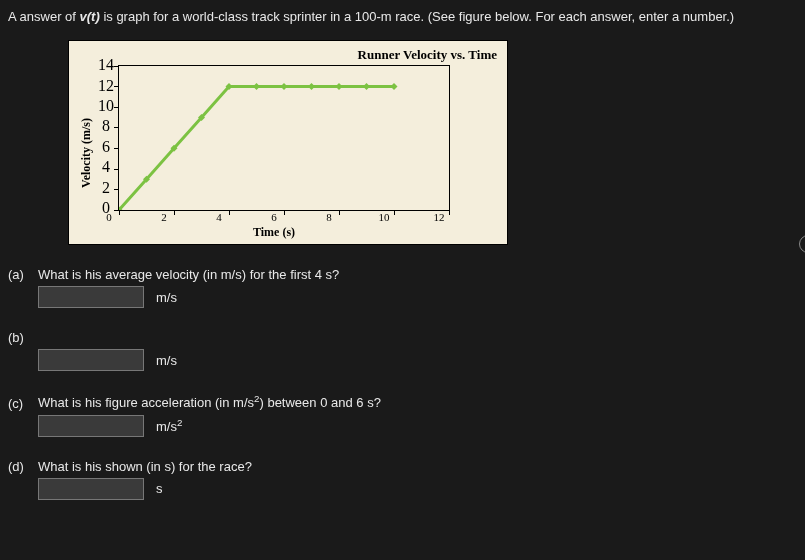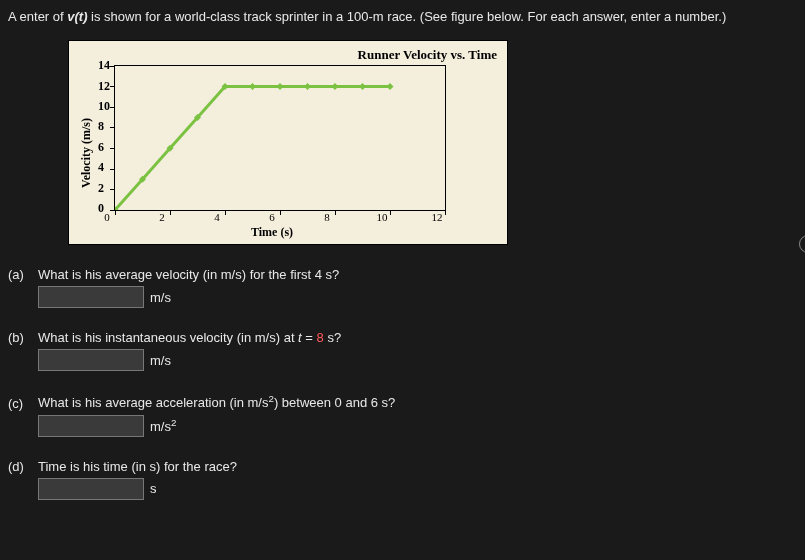--- a/index.html
+++ b/index.html
@@ -34,24 +34,23 @@
     font-size: 12px;
     margin-right: 4px;
   }
   .plot-col { display: flex; flex-direction: column; align-items: center; }
   .axes-row { display: flex; align-items: flex-start; }
   .yticks {
     display: flex;
     flex-direction: column;
     justify-content: space-between;
     height: 144px; 
-    font-size: 12px;
-    text-align: left;
+    font-size: 16px;
+    text-align: center;
     margin-right: 4px;
-    font-weight: bold;
   }
   .plot-box {
     position: relative;
     width: 330px;
     height: 144px;
     border: 1.5px solid #000;
     background: #f4eedc;
   }
   .plot-box .tick-v { position: absolute; bottom: -5px; width: 1px; height: 5px; background: #000; }
   .plot-box .tick-h { position: absolute; left: -5px; height: 1px; width: 5px; background: #000; }
@@ -76,29 +75,29 @@
   .question { margin: 22px 0 0 0; }
   .q-row { display: flex; align-items: baseline; }
   .q-label { width: 30px; }
   .q-text { }
   .answer-row { margin-left: 30px; margin-top: 4px; display: flex; align-items: center; }
   input.ans {
     width: 100px; height: 18px;
     background: #3a3a3a; border: 1px solid #777;
     color: #fff; font-size: 12px;
   }
-  .unit { margin-left: 6px; }
+  .unit { margin-left: 12px; }
   .red { color: #ff5a5a; }
   sup { font-size: 0.75em; }
 </style>
 </head>
 <body>
 
 <div class="prompt">
-  <span>A enter of </span><i>v(t)</i><span> is shown for a world-class track sprinter in a 100-m race. (See figure below. For each answer, enter a number.)</span>
+  <span>A answer of </span><i>v(t)</i><span> is graph for a world-class track sprinter in a 100-m race. (See figure below. For each answer, enter a number.)</span>
 </div>
 
 <div class="chart-wrap">
   <div class="chart-panel">
     <div class="chart-title">Runner Velocity vs. Time</div>
     <div class="chart-body">
       <div class="ylabel">Velocity (m/s)</div>
       <div class="plot-col">
         <div class="axes-row">
           <div class="yticks" id="yticks" style="height: 144px; display: flex; flex-direction: column; justify-content: space-between;">
@@ -166,45 +165,42 @@
   </div>
   <div class="answer-row">
     <input class="ans" type="text" style="">
     <span class="unit">m/s</span>
   </div>
 </div>
 
 <div class="question">
   <div class="q-row">
     <span class="q-label">(b)</span>
-    <span class="q-text">
-      <span>What is his instantaneous velocity (in m/s) at </span><i>t</i><span> = </span><span class="red">8</span><span> s?</span>
-    </span>
   </div>
   <div class="answer-row">
     <input class="ans" type="text" style="">
     <span class="unit">m/s</span>
   </div>
 </div>
 
 <div class="question">
   <div class="q-row">
     <span class="q-label">(c)</span>
     <span class="q-text">
-      <span>What is his average acceleration (in m/s</span><sup>2</sup><span>) between 0 and 6 s?</span>
+      <span>What is his figure acceleration (in m/s</span><sup>2</sup><span>) between 0 and 6 s?</span>
     </span>
   </div>
   <div class="answer-row">
     <input class="ans" type="text" style="">
     <span class="unit"><span>m/s</span><sup>2</sup></span>
   </div>
 </div>
 
 <div class="question">
   <div class="q-row">
     <span class="q-label">(d)</span>
-    <span class="q-text">Time is his time (in s) for the race?</span>
+    <span class="q-text">What is his shown (in s) for the race?</span>
   </div>
   <div class="answer-row">
     <input class="ans" type="text" style="">
     <span class="unit">s</span>
   </div>
 </div>
 
 </body></html>

